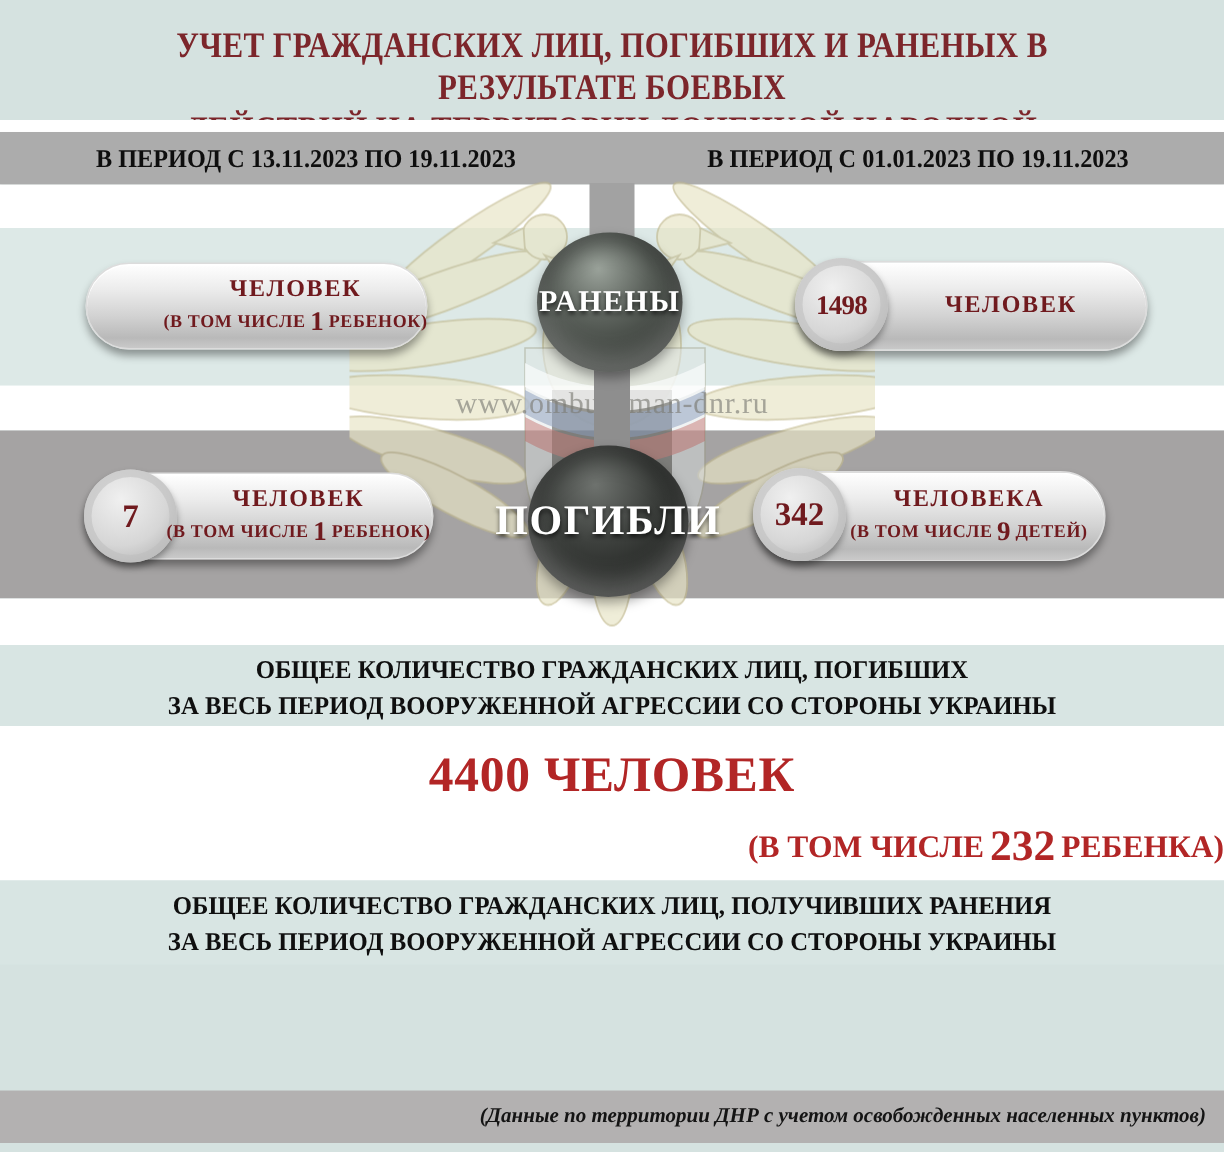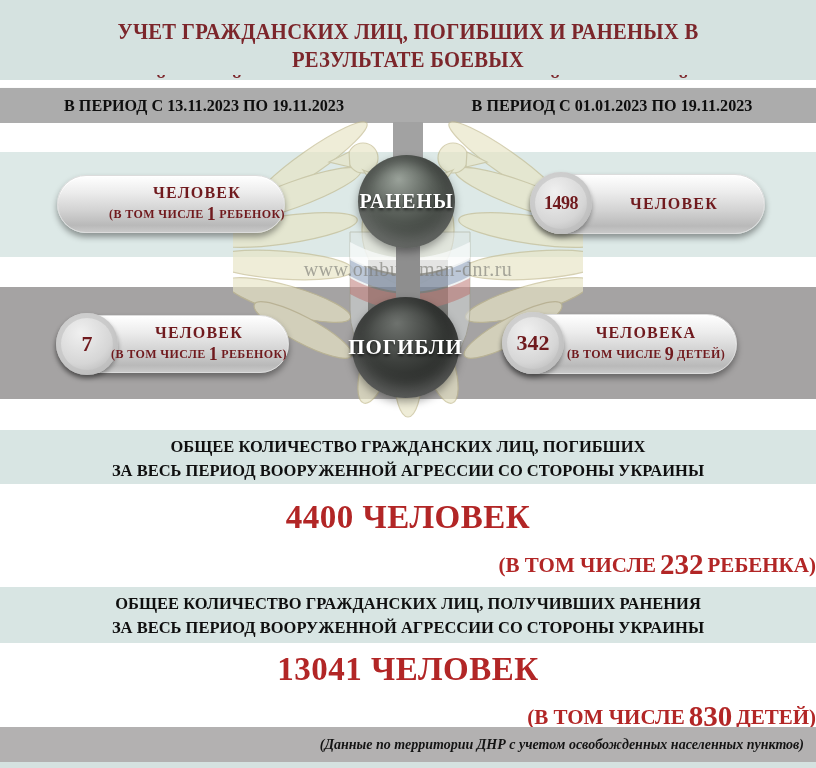--- a/index.html
+++ b/index.html
@@ -40,21 +40,21 @@
 
   
   .sphere{position:absolute;border-radius:50%;display:flex;align-items:center;
           justify-content:center;color:#fff;font-weight:bold;letter-spacing:1px;
           text-shadow:0 2px 3px rgba(0,0,0,.65);
           box-shadow:inset 0 -10px 16px rgba(255,255,255,.28),
                      inset 0 8px 14px rgba(0,0,0,.35),
                      0 4px 8px rgba(0,0,0,.35);}
   #sphere-wounded{left:358px;top:155px;width:97px;height:93px;font-size:20px;
      background:radial-gradient(circle at 42% 26%,#9aa29a 0%,#5b615b 38%,#2f332f 78%,#444a44 100%);}
-  #sphere-killed{left:352px;top:297px;width:107px;height:101px;font-size:21px;
+  #sphere-killed{left:352px;top:297px;width:107px;height:101px;font-size:28px;
      background:radial-gradient(circle at 42% 26%,#6e726e 0%,#3d403d 40%,#1e201e 78%,#333633 100%);}
 
   
   .pill{position:absolute;border-radius:30px;
         background:linear-gradient(#ffffff 0%,#ececec 30%,#d2d2d2 62%,#b9b9b9 88%,#c9c9c9 100%);
         box-shadow:0 4px 6px rgba(0,0,0,.38), inset 0 1px 0 #ffffff;
         border:1px solid #dcdcdc;}
   #pill-w1{left:57px;top:175px;width:226px;height:56px;}
   #pill-k1{left:531px;top:174px;width:232px;height:58px;}
   #pill-w2{left:57px;top:315px;width:230px;height:56px;}
@@ -220,25 +220,19 @@
       <span>(В ТОМ ЧИСЛЕ</span><span class="big-n">232</span><span>РЕБЕНКА)</span>
     </div>
   </div>
 
   <div class="band" id="band-sec2">
     <div class="sec-head">
       <div>ОБЩЕЕ КОЛИЧЕСТВО ГРАЖДАНСКИХ ЛИЦ, ПОЛУЧИВШИХ РАНЕНИЯ</div>
       <div>ЗА ВЕСЬ ПЕРИОД ВООРУЖЕННОЙ АГРЕССИИ СО СТОРОНЫ УКРАИНЫ</div>
     </div>
   </div>
-  <div class="band" id="band-total2">
-    <div class="total-big" id="big2">13041 ЧЕЛОВЕК</div>
-    <div class="total-sub">
-      <span>(В ТОМ ЧИСЛЕ</span><span class="big-n">830</span><span>ДЕТЕЙ)</span>
-    </div>
-  </div>
 
   <div class="band" id="band-footer">
     <div class="footer-note">(Данные по территории ДНР с учетом освобожденных населенных пунктов)</div>
   </div>
   <div class="band" id="strip5"></div>
 
 </div>
 
 </body></html>

